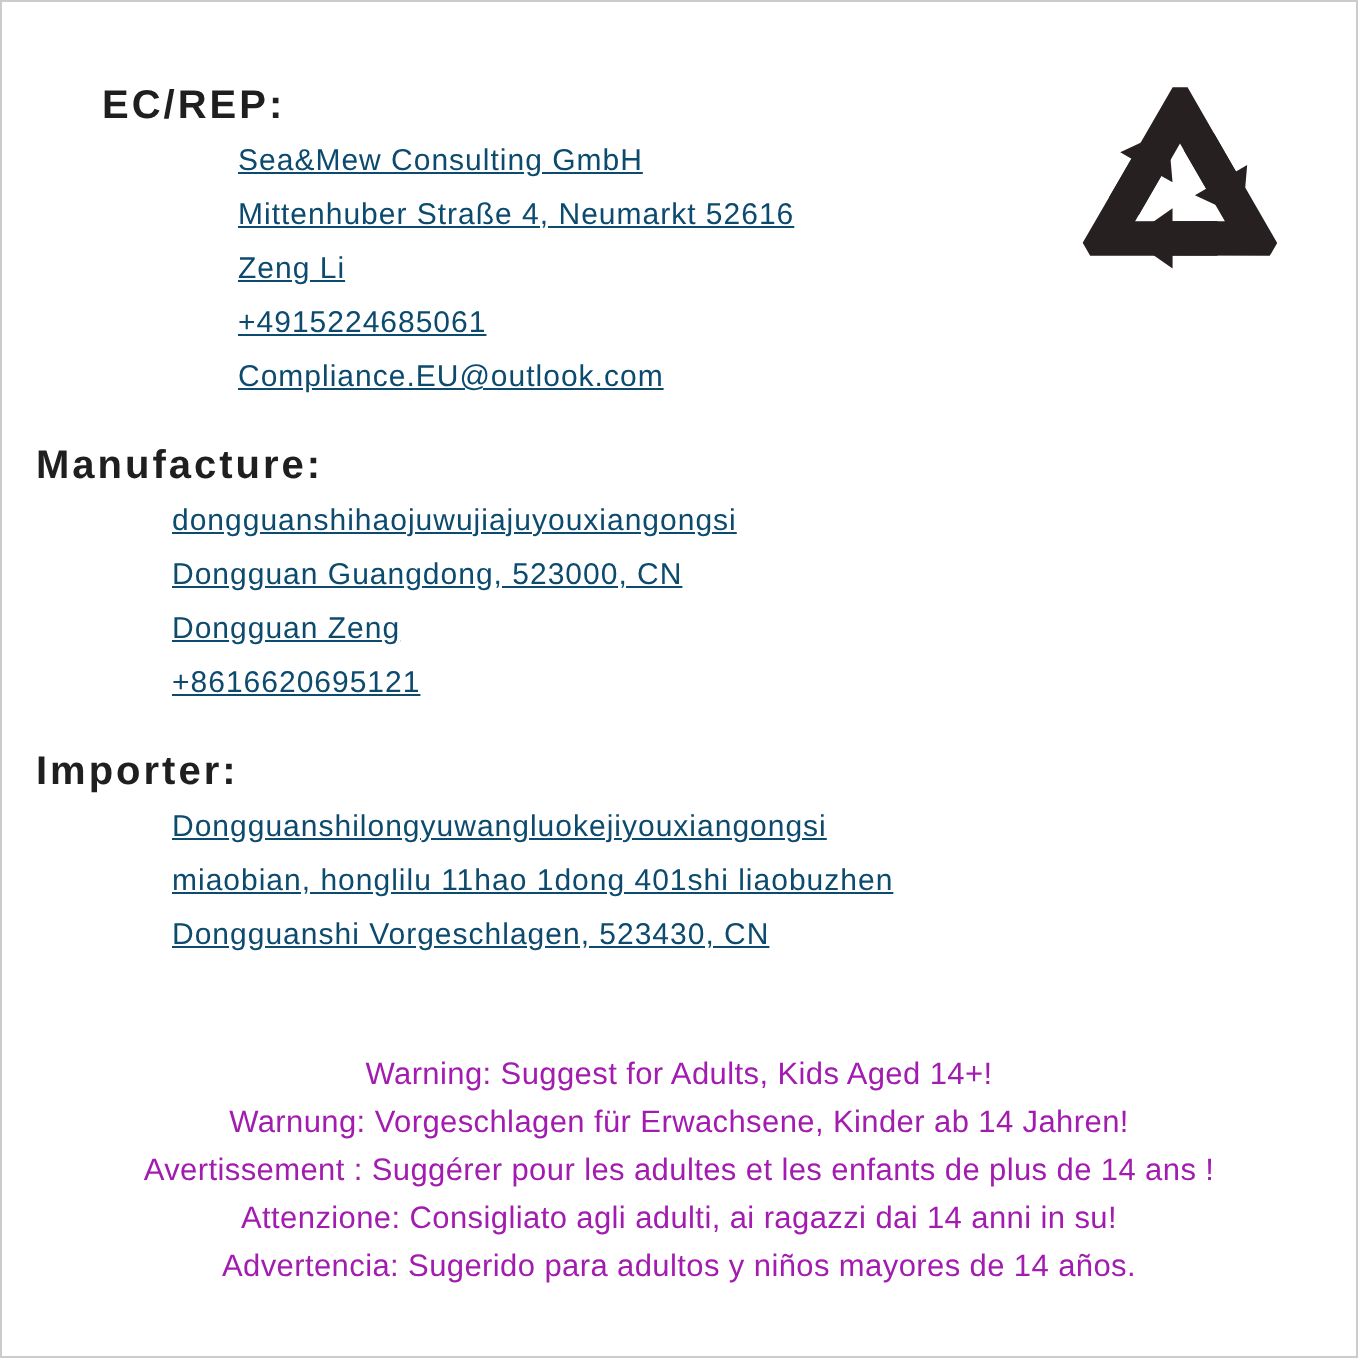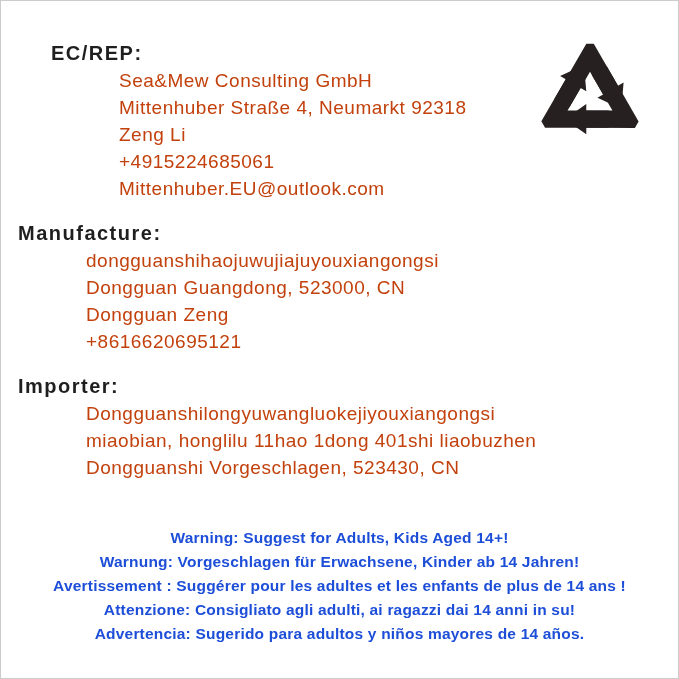--- a/index.html
+++ b/index.html
@@ -33,37 +33,37 @@
     font-size: 20px;
     font-weight: bold;
     color: #1f1f1f;
     letter-spacing: 1.5px;
     line-height: 27px;
   }
   .section-lines {
     margin-left: 68px;
   }
   .body-line {
-    font-size: 19px;
+    font-size: 15px;
     line-height: 27px;
     letter-spacing: 0.5px;
-    color: #c2410c;
+    color: #0c4a6e;
     white-space: nowrap;
+    text-decoration: underline;
   }
   .warnings {
     margin-top: 45px;
     text-align: center;
   }
   .warning-line {
     font-size: 15.5px;
     line-height: 24px;
     letter-spacing: 0.2px;
-    color: #1d4ed8;
+    color: #a21caf;
     white-space: nowrap;
-    font-weight: bold;
   }
   .recycle-box {
     position: absolute;
     top: 34px;
     right: 34px;
     width: 108px;
     height: 108px;
   }
   .recycle-box svg {
     width: 100%;
@@ -85,24 +85,24 @@
       </g>
     </svg>
   </div>
 
   <div class="content">
 
     <div class="section">
       <div class="section-heading">EC/REP:</div>
       <div class="section-lines">
         <div class="body-line">Sea&amp;Mew Consulting GmbH</div>
-        <div class="body-line">Mittenhuber Straße 4, Neumarkt 92318</div>
+        <div class="body-line">Mittenhuber Straße 4, Neumarkt 52616</div>
         <div class="body-line">Zeng Li</div>
         <div class="body-line">+4915224685061</div>
-        <div class="body-line">Mittenhuber.EU@outlook.com</div>
+        <div class="body-line">Compliance.EU@outlook.com</div>
       </div>
     </div>
 
     <div class="section">
       <div class="section-heading">Manufacture:</div>
       <div class="section-lines">
         <div class="body-line">dongguanshihaojuwujiajuyouxiangongsi</div>
         <div class="body-line">Dongguan Guangdong, 523000, CN</div>
         <div class="body-line">Dongguan Zeng</div>
         <div class="body-line">+8616620695121</div>

